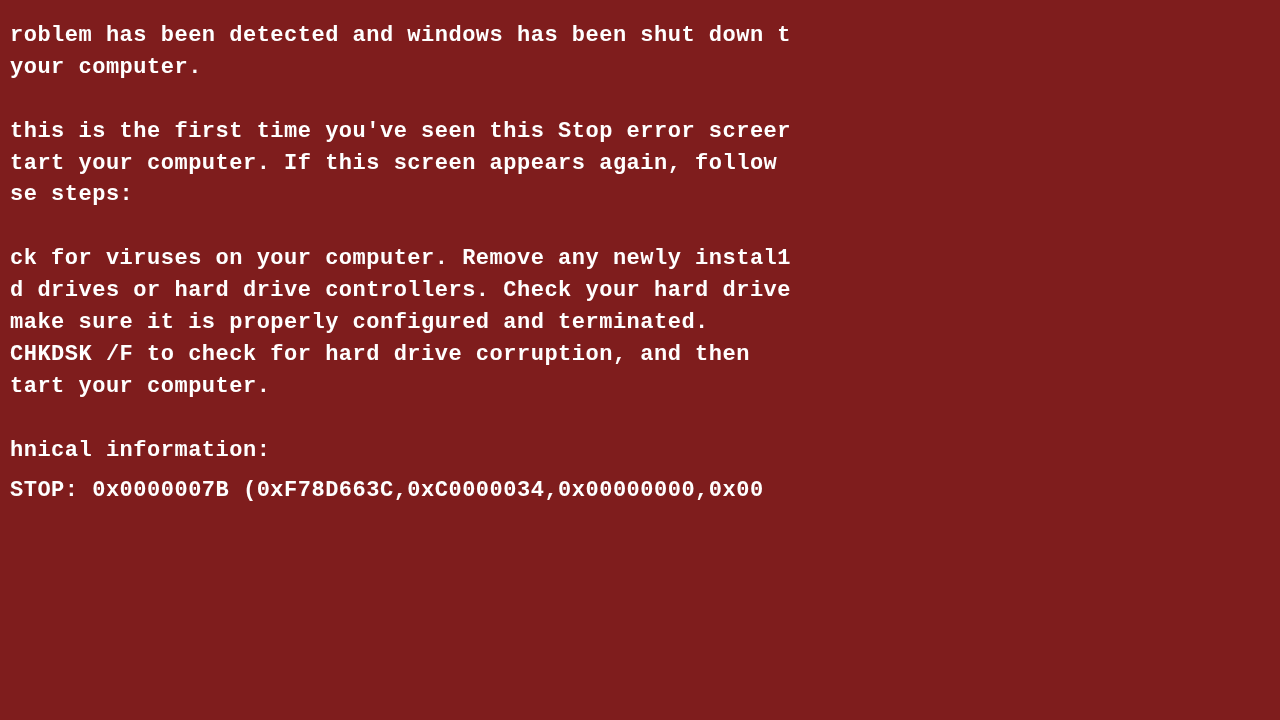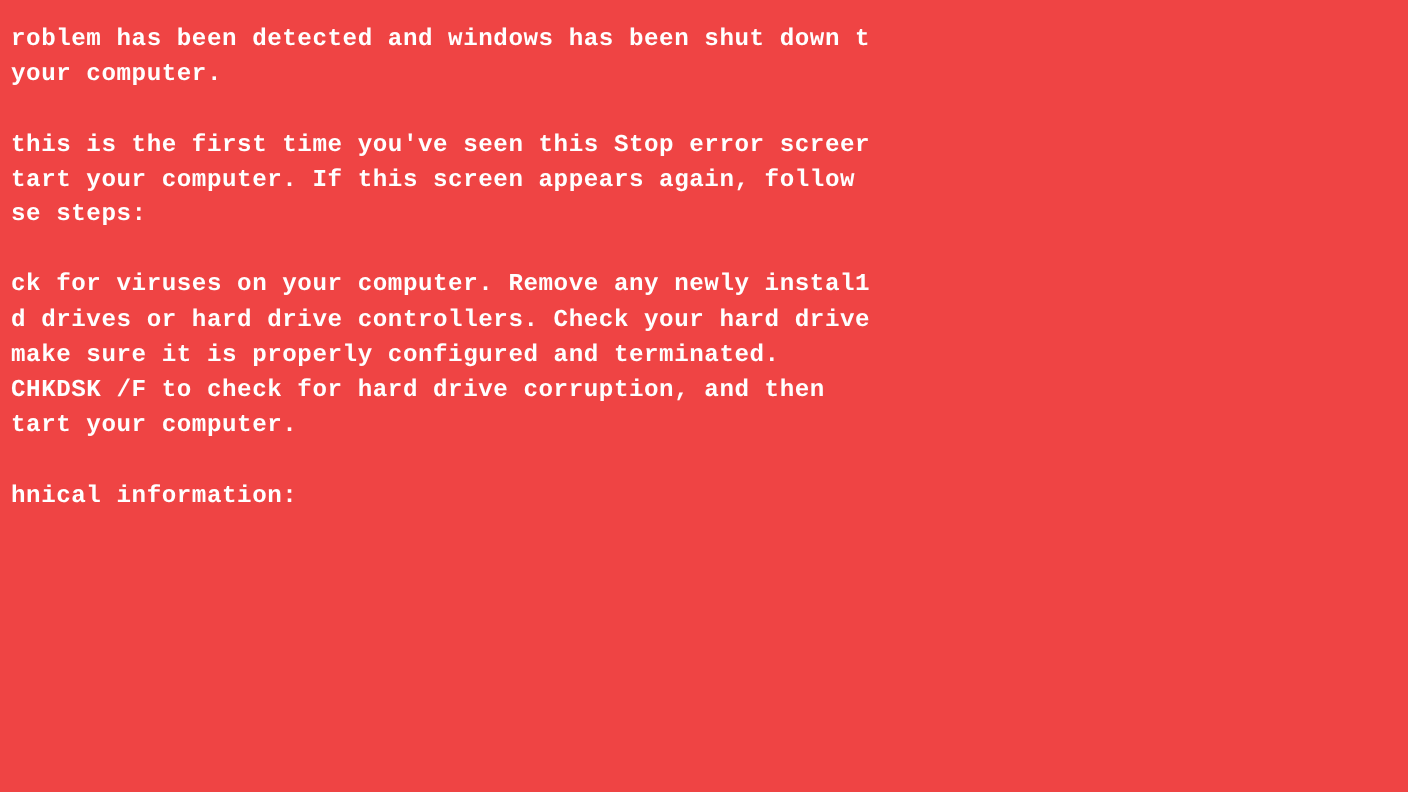--- a/index.html
+++ b/index.html
@@ -13,21 +13,21 @@
       height: 720px;
       overflow: hidden;
       background-color: #0000AA;
       font-family: 'Courier New', Courier, monospace;
       color: #FFFFFF;
     }
 
     .bsod-container {
       width: 1280px;
       height: 720px;
-      background-color: #ef4444;
+      background-color: #7f1d1d;
       padding: 20px 0 20px 0;
       overflow: hidden;
       position: relative;
     }
 
     .bsod-text {
       font-family: 'Courier New', Courier, monospace;
       font-size: 22px;
       font-weight: bold;
       color: #FFFFFF;
@@ -59,13 +59,14 @@
 <span>se steps:</span>
 <span></span>
 <span>ck for viruses on your computer. Remove any newly instal1</span>
 <span>d drives or hard drive controllers. Check your hard drive</span>
 <span>make sure it is properly configured and terminated.</span>
 <span>CHKDSK /F to check for hard drive corruption, and then</span>
 <span>tart your computer.</span>
 <span></span>
 <span>hnical information:</span>
 <span></span></div>
+  <div class="stop-line">STOP: 0x0000007B (0xF78D663C,0xC0000034,0x00000000,0x00</div>
 </div>
 
 </body></html>

